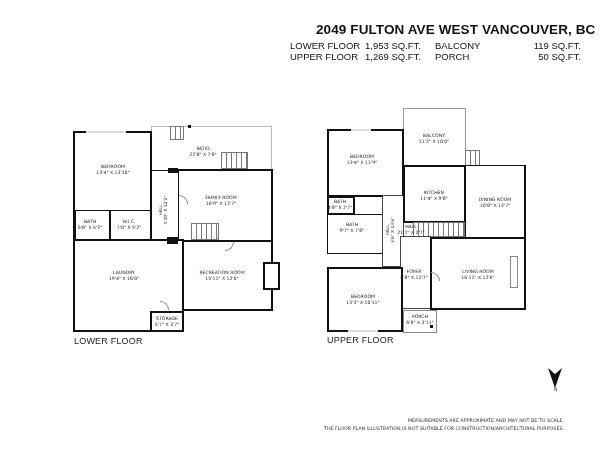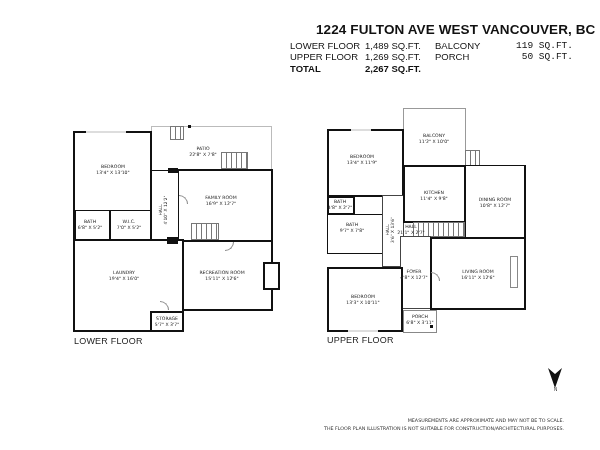--- a/index.html
+++ b/index.html
@@ -2,57 +2,53 @@
 <html><head>
 <meta charset="utf-8">
 <style>
   html,body{margin:0;padding:0;background:#fff;}
   body{width:600px;height:450px;position:relative;overflow:hidden;font-family:"Liberation Sans",sans-serif;color:#111;}
   .abs{position:absolute;}
   .title{left:316px;top:22px;font-size:13.5px;font-weight:bold;letter-spacing:0.1px;white-space:nowrap;}
   .stats{left:290px;top:40px;font-size:9.5px;line-height:11.3px;}
   .stats .row{position:relative;height:11.3px;width:295px;}
   .stats span{position:absolute;white-space:nowrap;}
-  .c1{left:0;} .c2{left:75px;} .c3{left:145px;} .c4{right:12px;font-family:Liberation Mono, monospace;}
+  .c1{left:0;} .c2{left:75px;} .c3{left:145px;} .c4{right:4px;}
   .bold{font-weight:bold;}
   .room{position:absolute;box-sizing:border-box;border:1.5px solid #111;background:#fff;}
   .thick{border-width:2.5px;}
   .thin{border:1px solid #999;}
   .rlabel{position:absolute;font-size:4.6px;line-height:5.6px;text-align:center;color:#222;white-space:nowrap;transform:translate(-50%,-50%);font-family:"DejaVu Sans",sans-serif;}
   .vlabel{position:absolute;font-size:4.4px;line-height:5px;white-space:nowrap;transform:translate(-50%,-50%) rotate(-90deg);font-family:"DejaVu Sans",sans-serif;color:#222;text-align:center;}
   .floor-label{font-size:9px;color:#222;letter-spacing:0.2px;}
   .block{position:absolute;background:#111;}
   .window{position:absolute;background:#ddd;}
   .stairs{position:absolute;border:1px solid #777;box-sizing:border-box;
     background:repeating-linear-gradient(90deg,#fff 0,#fff 4px,#777 4px,#777 5px);}
   .door{position:absolute;border:1px solid #888;border-radius:0 100% 0 0;border-left:none;border-bottom:none;width:9px;height:9px;box-sizing:border-box;}
   .disclaimer{right:36px;font-size:4.8px;color:#333;text-align:right;white-space:nowrap;font-family:"DejaVu Sans",sans-serif;}
   .north{left:548px;top:368px;width:14px;height:22px;}
   .north-n{left:554px;top:387px;font-size:4.5px;}
 </style>
 </head>
 <body>
 
-<div class="abs title">1224 FULTON AVE WEST VANCOUVER, BC</div>
+<div class="abs title">2049 FULTON AVE WEST VANCOUVER, BC</div>
 <div class="abs stats">
   <div class="row">
     <span class="c1">LOWER FLOOR</span>
-    <span class="c2">1,489 SQ.FT.</span>
+    <span class="c2">1,953 SQ.FT.</span>
     <span class="c3">BALCONY</span>
     <span class="c4">119 SQ.FT.</span>
   </div>
   <div class="row">
     <span class="c1">UPPER FLOOR</span>
     <span class="c2">1,269 SQ.FT.</span>
     <span class="c3">PORCH</span>
     <span class="c4">50 SQ.FT.</span>
-  </div>
-  <div class="row bold">
-    <span class="c1">TOTAL</span>
-    <span class="c2">2,267 SQ.FT.</span>
   </div>
 </div>
 
 <div>
   <div class="room thin" style="left:151px;top:126px;width:121px;height:45px;border-color:#bbb;"></div>
   <div class="stairs" style="left:170px;top:126px;width:14px;height:14px;"></div>
   <div class="stairs" style="left:221px;top:152px;width:27px;height:17px;"></div>
   <div class="block" style="left:188px;top:125px;width:3px;height:3px;"></div>
 
   <div class="room thick" style="left:73px;top:131px;width:79px;height:110px;"></div>

